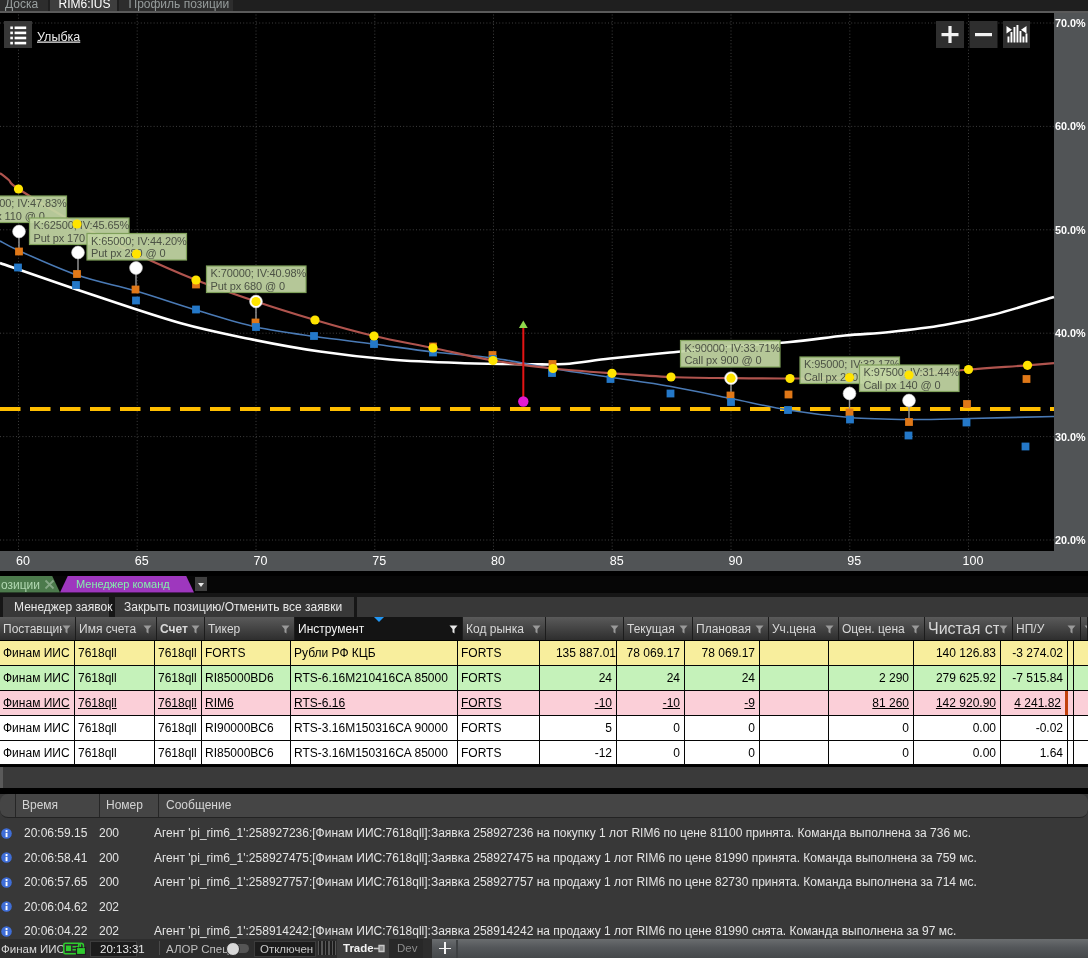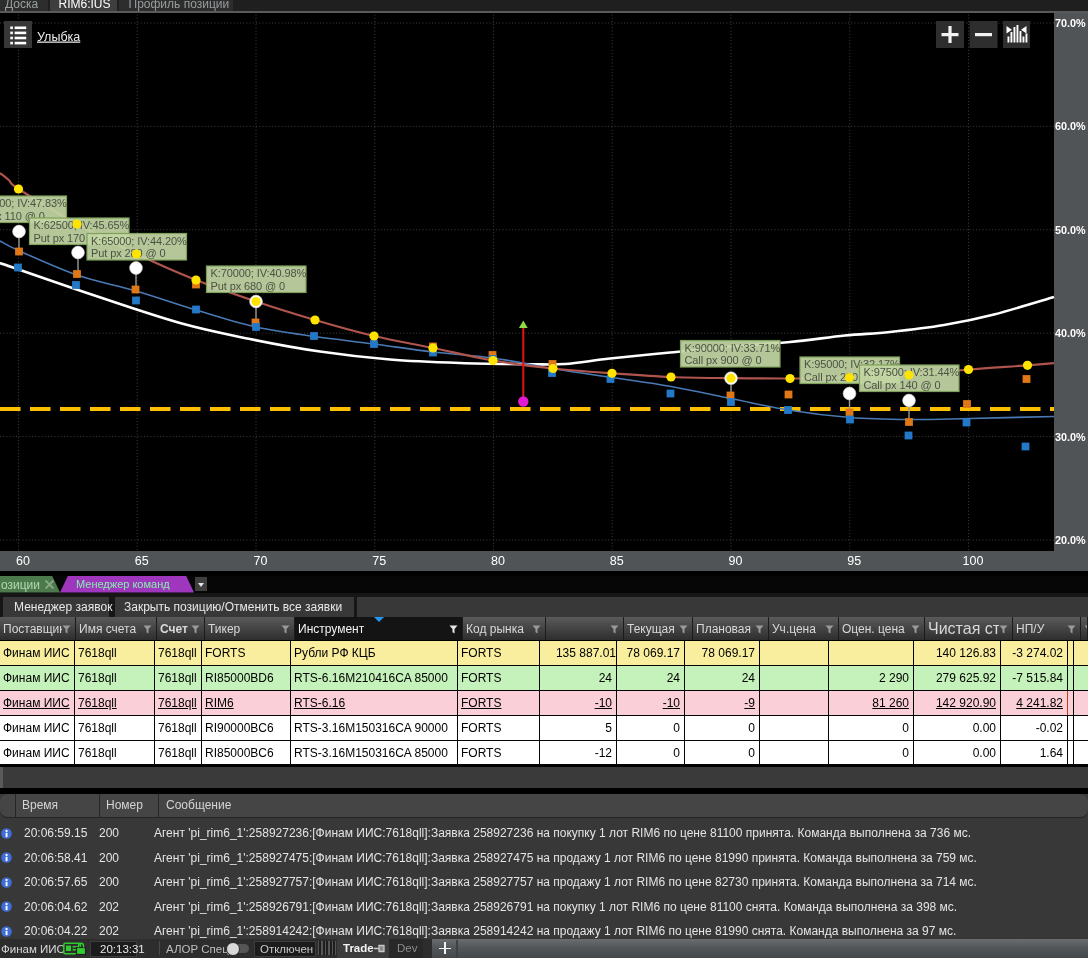--- a/index.html
+++ b/index.html
@@ -335,21 +335,21 @@
 <div style="width:47px;border-right:1px solid #060606;display:flex;align-items:center;padding-left:3px;box-sizing:border-box;white-space:nowrap;overflow:hidden;">7618qll</div>
 <div style="width:89px;border-right:1px solid #060606;display:flex;align-items:center;padding-left:3px;box-sizing:border-box;white-space:nowrap;overflow:hidden;">RIM6</div>
 <div style="width:167px;border-right:1px solid #060606;display:flex;align-items:center;padding-left:3px;box-sizing:border-box;white-space:nowrap;overflow:hidden;">RTS-6.16</div>
 <div style="width:82px;border-right:1px solid #060606;display:flex;align-items:center;padding-left:3px;box-sizing:border-box;white-space:nowrap;overflow:hidden;">FORTS</div>
 <div style="width:77px;border-right:1px solid #060606;display:flex;align-items:center;justify-content:flex-end;padding-right:4px;box-sizing:border-box;white-space:nowrap;overflow:hidden;">-10</div>
 <div style="width:68px;border-right:1px solid #060606;display:flex;align-items:center;justify-content:flex-end;padding-right:4px;box-sizing:border-box;white-space:nowrap;overflow:hidden;">-10</div>
 <div style="width:75px;border-right:1px solid #060606;display:flex;align-items:center;justify-content:flex-end;padding-right:4px;box-sizing:border-box;white-space:nowrap;overflow:hidden;">-9</div>
 <div style="width:69px;border-right:1px solid #060606;display:flex;align-items:center;justify-content:flex-end;padding-right:4px;box-sizing:border-box;white-space:nowrap;overflow:hidden;"></div>
 <div style="width:85px;border-right:1px solid #060606;display:flex;align-items:center;justify-content:flex-end;padding-right:4px;box-sizing:border-box;white-space:nowrap;overflow:hidden;">81 260</div>
 <div style="width:87px;border-right:1px solid #060606;display:flex;align-items:center;justify-content:flex-end;padding-right:4px;box-sizing:border-box;white-space:nowrap;overflow:hidden;">142 920.90</div>
-<div style="width:67px;border-right:1px solid #c2410c;display:flex;align-items:center;justify-content:flex-end;padding-right:4px;box-sizing:border-box;white-space:nowrap;overflow:hidden;">4 241.82</div>
+<div style="width:67px;border-right:3px solid #c2410c;display:flex;align-items:center;justify-content:flex-end;padding-right:4px;box-sizing:border-box;white-space:nowrap;overflow:hidden;">4 241.82</div>
 <div style="width:6px;border-right:1px solid #060606;display:flex;align-items:center;padding-left:3px;box-sizing:border-box;white-space:nowrap;overflow:hidden;"></div>
 </div>
 <div style="display:flex;height:23.9px;background:#ffffff;border-bottom:1.4px solid #050505;color:#000;font-size:12px;">
 <div style="width:75px;border-right:1px solid #060606;display:flex;align-items:center;padding-left:3px;box-sizing:border-box;white-space:nowrap;overflow:hidden;">Финам ИИС</div>
 <div style="width:80px;border-right:1px solid #060606;display:flex;align-items:center;padding-left:3px;box-sizing:border-box;white-space:nowrap;overflow:hidden;">7618qll</div>
 <div style="width:47px;border-right:1px solid #060606;display:flex;align-items:center;padding-left:3px;box-sizing:border-box;white-space:nowrap;overflow:hidden;">7618qll</div>
 <div style="width:89px;border-right:1px solid #060606;display:flex;align-items:center;padding-left:3px;box-sizing:border-box;white-space:nowrap;overflow:hidden;">RI90000BC6</div>
 <div style="width:167px;border-right:1px solid #060606;display:flex;align-items:center;padding-left:3px;box-sizing:border-box;white-space:nowrap;overflow:hidden;">RTS-3.16M150316CA 90000</div>
 <div style="width:82px;border-right:1px solid #060606;display:flex;align-items:center;padding-left:3px;box-sizing:border-box;white-space:nowrap;overflow:hidden;">FORTS</div>
 <div style="width:77px;border-right:1px solid #060606;display:flex;align-items:center;justify-content:flex-end;padding-right:4px;box-sizing:border-box;white-space:nowrap;overflow:hidden;">5</div>
@@ -428,21 +428,20 @@
 <div style="display:flex;height:24.5px;align-items:center;color:#e4e4e4;font-size:12px;">
       <div style="width:15px;flex:none;display:flex;justify-content:flex-start;padding-left:1px;">
         <svg width="11" height="11" viewBox="0 0 11 11">
           <circle cx="5.5" cy="5.5" r="5.3" fill="#3f6ed8"></circle>
           <rect x="4.6" y="2" width="1.9" height="2" fill="#fff"></rect>
           <rect x="4.6" y="4.8" width="1.9" height="4.3" fill="#fff"></rect>
         </svg>
       </div>
       <div style="width:77px;flex:none;padding-left:8px;box-sizing:border-box;">20:06:04.62</div>
       <div style="width:52px;flex:none;padding-left:6px;box-sizing:border-box;">202</div>
-      <div style="flex:1;white-space:nowrap;overflow:hidden;padding-left:9px;">Агент 'pi_rim6_1':258926791:[Финам ИИС:7618qll]:Заявка 258926791 на покупку 1 лот RIM6 по цене 81100 снята. Команда выполнена за 398 мс.</div>
     </div>
 <div style="display:flex;height:24.5px;align-items:center;color:#e4e4e4;font-size:12px;">
       <div style="width:15px;flex:none;display:flex;justify-content:flex-start;padding-left:1px;">
         <svg width="11" height="11" viewBox="0 0 11 11">
           <circle cx="5.5" cy="5.5" r="5.3" fill="#3f6ed8"></circle>
           <rect x="4.6" y="2" width="1.9" height="2" fill="#fff"></rect>
           <rect x="4.6" y="4.8" width="1.9" height="4.3" fill="#fff"></rect>
         </svg>
       </div>
       <div style="width:77px;flex:none;padding-left:8px;box-sizing:border-box;">20:06:04.22</div>

